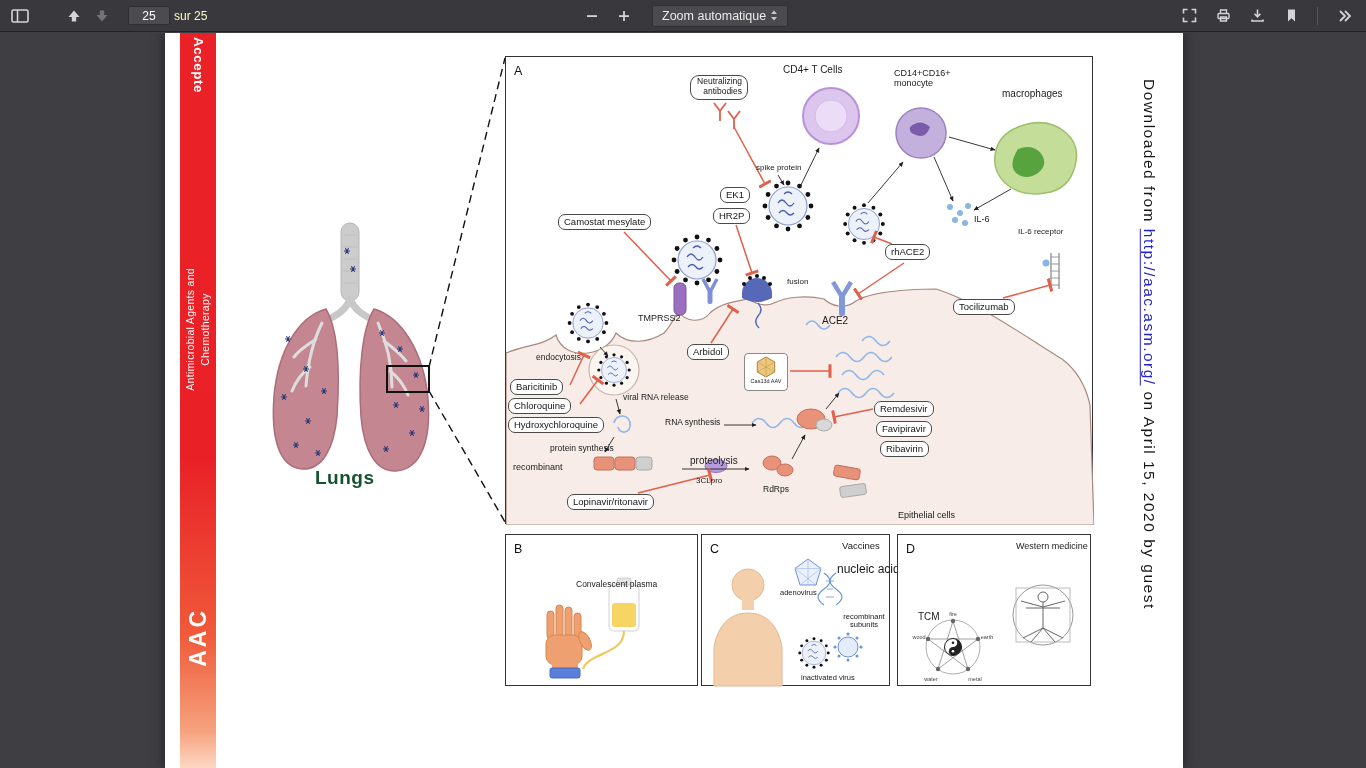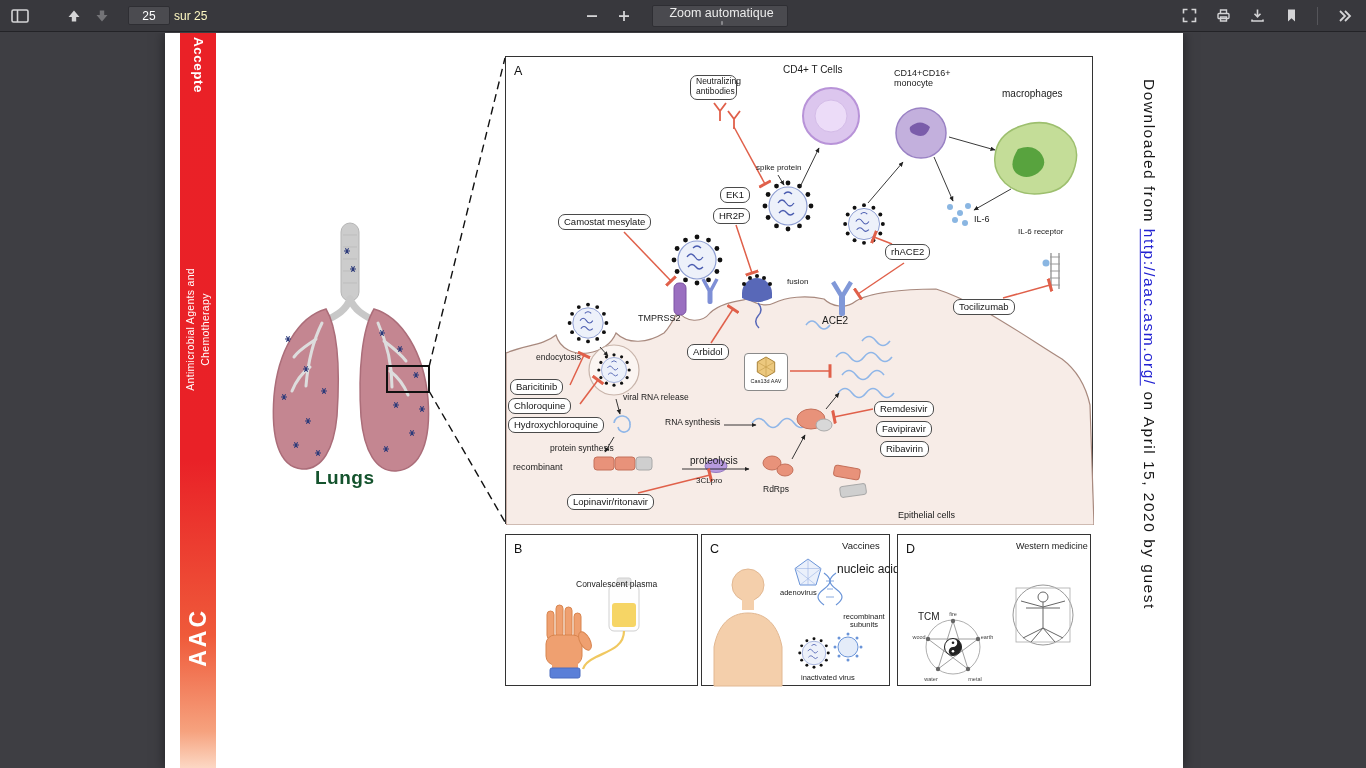--- a/index.html
+++ b/index.html
@@ -27,21 +27,21 @@
     font-family:"Liberation Sans", sans-serif;
   }
   .pagecount { font-size:12px; color:#fef9c3; margin-left:4px; }
   .tcenter {
     position:absolute; left:50%; transform:translateX(-50%);
     display:flex; align-items:center; gap:4px;
   }
   .zoomsel {
     width:136px; height:22px; background:#4a4a4f; border:1px solid #2e2e33;
     border-radius:2px; display:flex; align-items:center; justify-content:space-between;
-    padding:0 6px 0 9px; font-size:12.5px; color:#ececec; margin-left:10px;flex-direction:column;
+    padding:0 6px 0 9px; font-size:12.5px; color:#ececec; margin-left:10px;
   }
   .tright { margin-left:auto; display:flex; align-items:center; gap:6px; padding-right:8px; }
   .tsep { width:1px; height:18px; background:#55555a; margin:0 6px; }
   
   .viewer { position:absolute; top:33px; left:0; right:0; bottom:0; background:#3e3e43; overflow:hidden; }
   .page {
     position:absolute; left:165px; top:0; width:1018px; height:735px;
     background:#ffffff; box-shadow:0 0 12px rgba(0,0,0,.5);
   }
   
@@ -63,21 +63,21 @@
     writing-mode:vertical-rl; color:#fff; font-size:23px; font-weight:bold; letter-spacing:3px;
   }
   
   .panel { position:absolute; background:#fff; border:1.2px solid #333; }
   .ptag { position:absolute; left:8px; top:7px; font-size:12.5px; color:#111; z-index:3; }
   .pl { position:absolute; font-size:9px; color:#1a1a1a; white-space:nowrap; line-height:1.12; z-index:3; }
   .db {
     position:absolute; background:#fff; border:1px solid #4a4a4a; border-radius:7px;
     padding:1px 5px 2px; font-size:9.5px; white-space:nowrap; color:#151515; line-height:1.2; z-index:3;
   }
-  .db.nb { white-space:normal; width:47px; text-align:left; font-size:8.5px; line-height:1.15; }
+  .db.nb { white-space:normal; width:58px; text-align:right; font-size:8.5px; line-height:1.15;border-radius:9px; }
   .casbox {
     position:absolute; left:238px; top:296px; width:44px; height:38px; background:#fff;
     border:1px solid #8a8a8a; border-radius:4px; z-index:3; text-align:center;
   }
   .casbox span { display:block; font-size:5.5px; color:#222; margin-top:-1px; }
   .lungslabel {
     position:absolute; left:150px; top:434px; font-size:19px; font-weight:bold;
     color:#14532d; letter-spacing:.5px; z-index:3;
   }
   .watermark {

